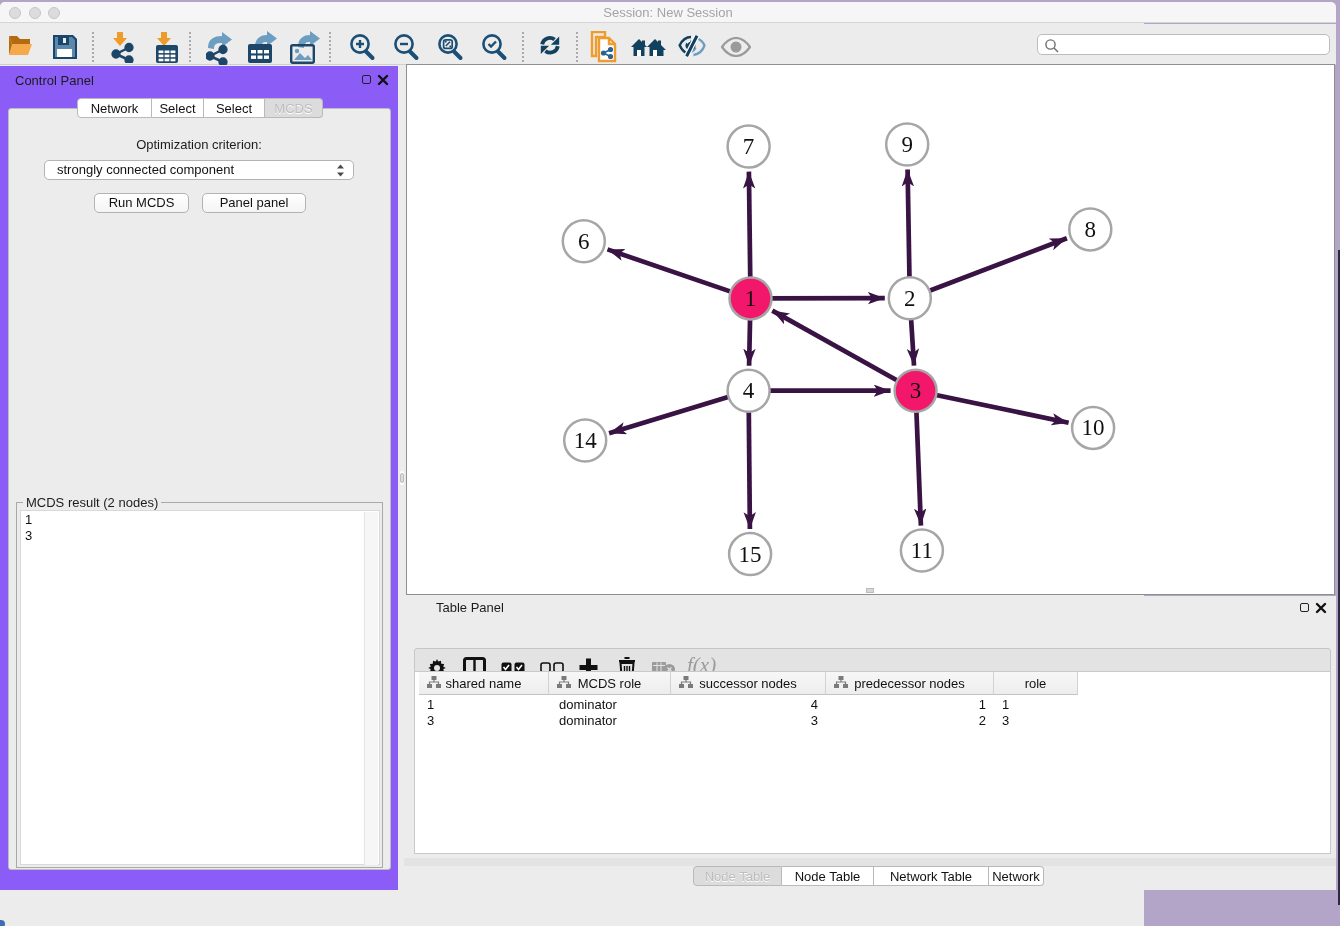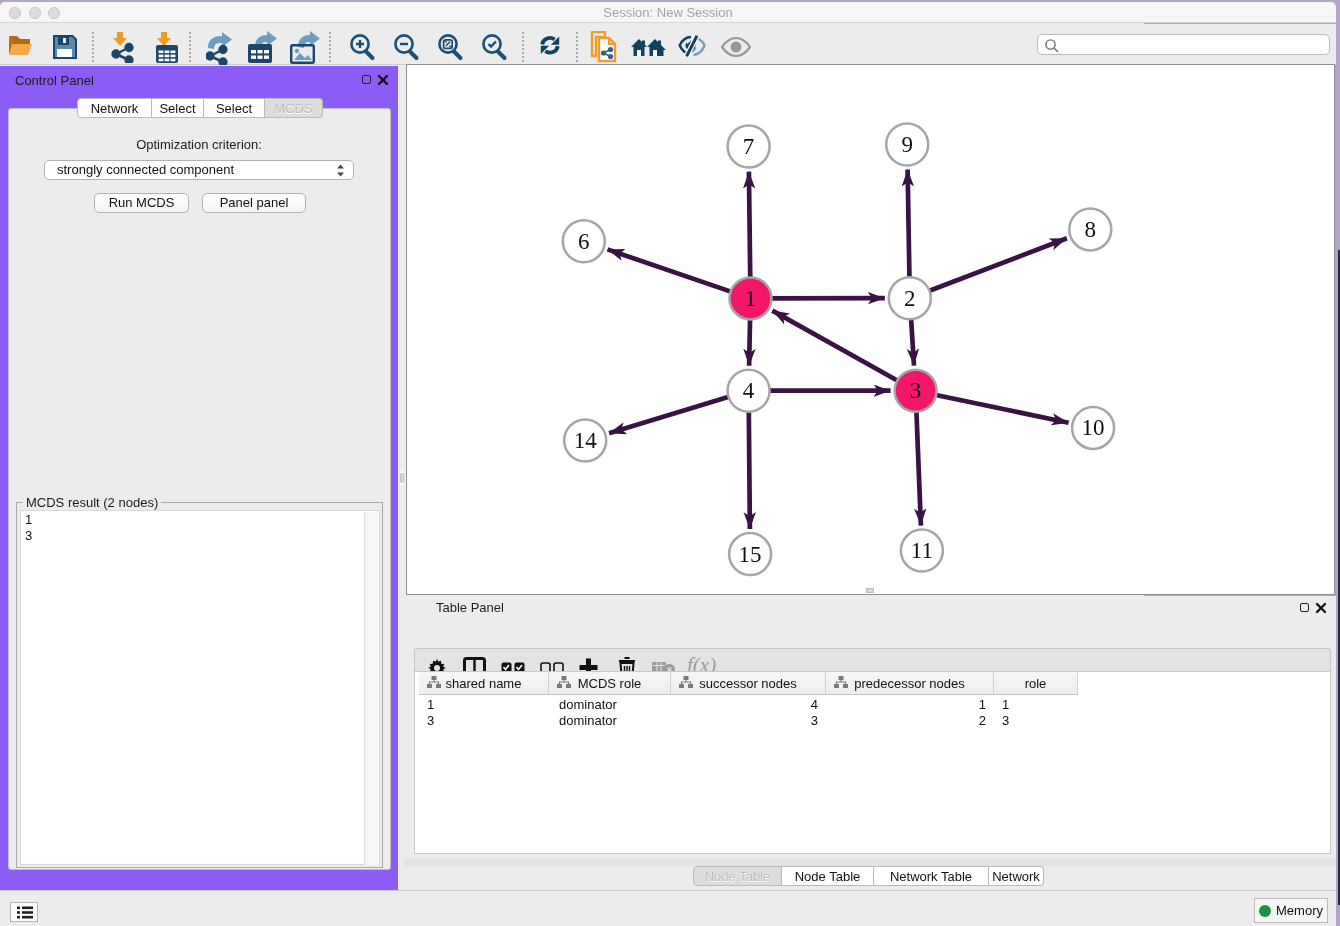--- a/index.html
+++ b/index.html
@@ -413,28 +413,13 @@
     </div>
     <div style="position:absolute;left:0;top:262px;width:932px;height:8px;background:#e3e3e3"></div>
     <div id="tp-tabs">
       <div class="tab selgray" style="width:89px">Node Table</div>
       <div class="tab" style="width:92px">Node Table</div>
       <div class="tab" style="width:115px">Network Table</div>
       <div class="tab last" style="width:55px">Network</div>
     </div>
   </div>
   <div id="bldot" style="position:absolute;left:-3px;top:918px;width:8px;height:8px;border-radius:50%;background:#3b6fb5;"></div>
-  <div id="status">
-    <div id="listbtn">
-      <svg style="position:absolute;left:6px;top:3px" width="16" height="13" viewBox="0 0 16 13">
-        <g fill="#222">
-            <rect x="0" y="0.5" width="3" height="2.6"></rect>
-            <rect x="0" y="5.2" width="3" height="2.6"></rect>
-            <rect x="0" y="9.9" width="3" height="2.6"></rect>
-        <rect x="5" y="0.5" width="11" height="2.6"></rect>
-            <rect x="5" y="5.2" width="11" height="2.6"></rect>
-            <rect x="5" y="9.9" width="11" height="2.6"></rect>
-          </g>
-      </svg>
-    </div>
-    <div id="membtn"><span class="dot"></span>Memory</div>
-  </div>
 </div>
 
 </body></html>

